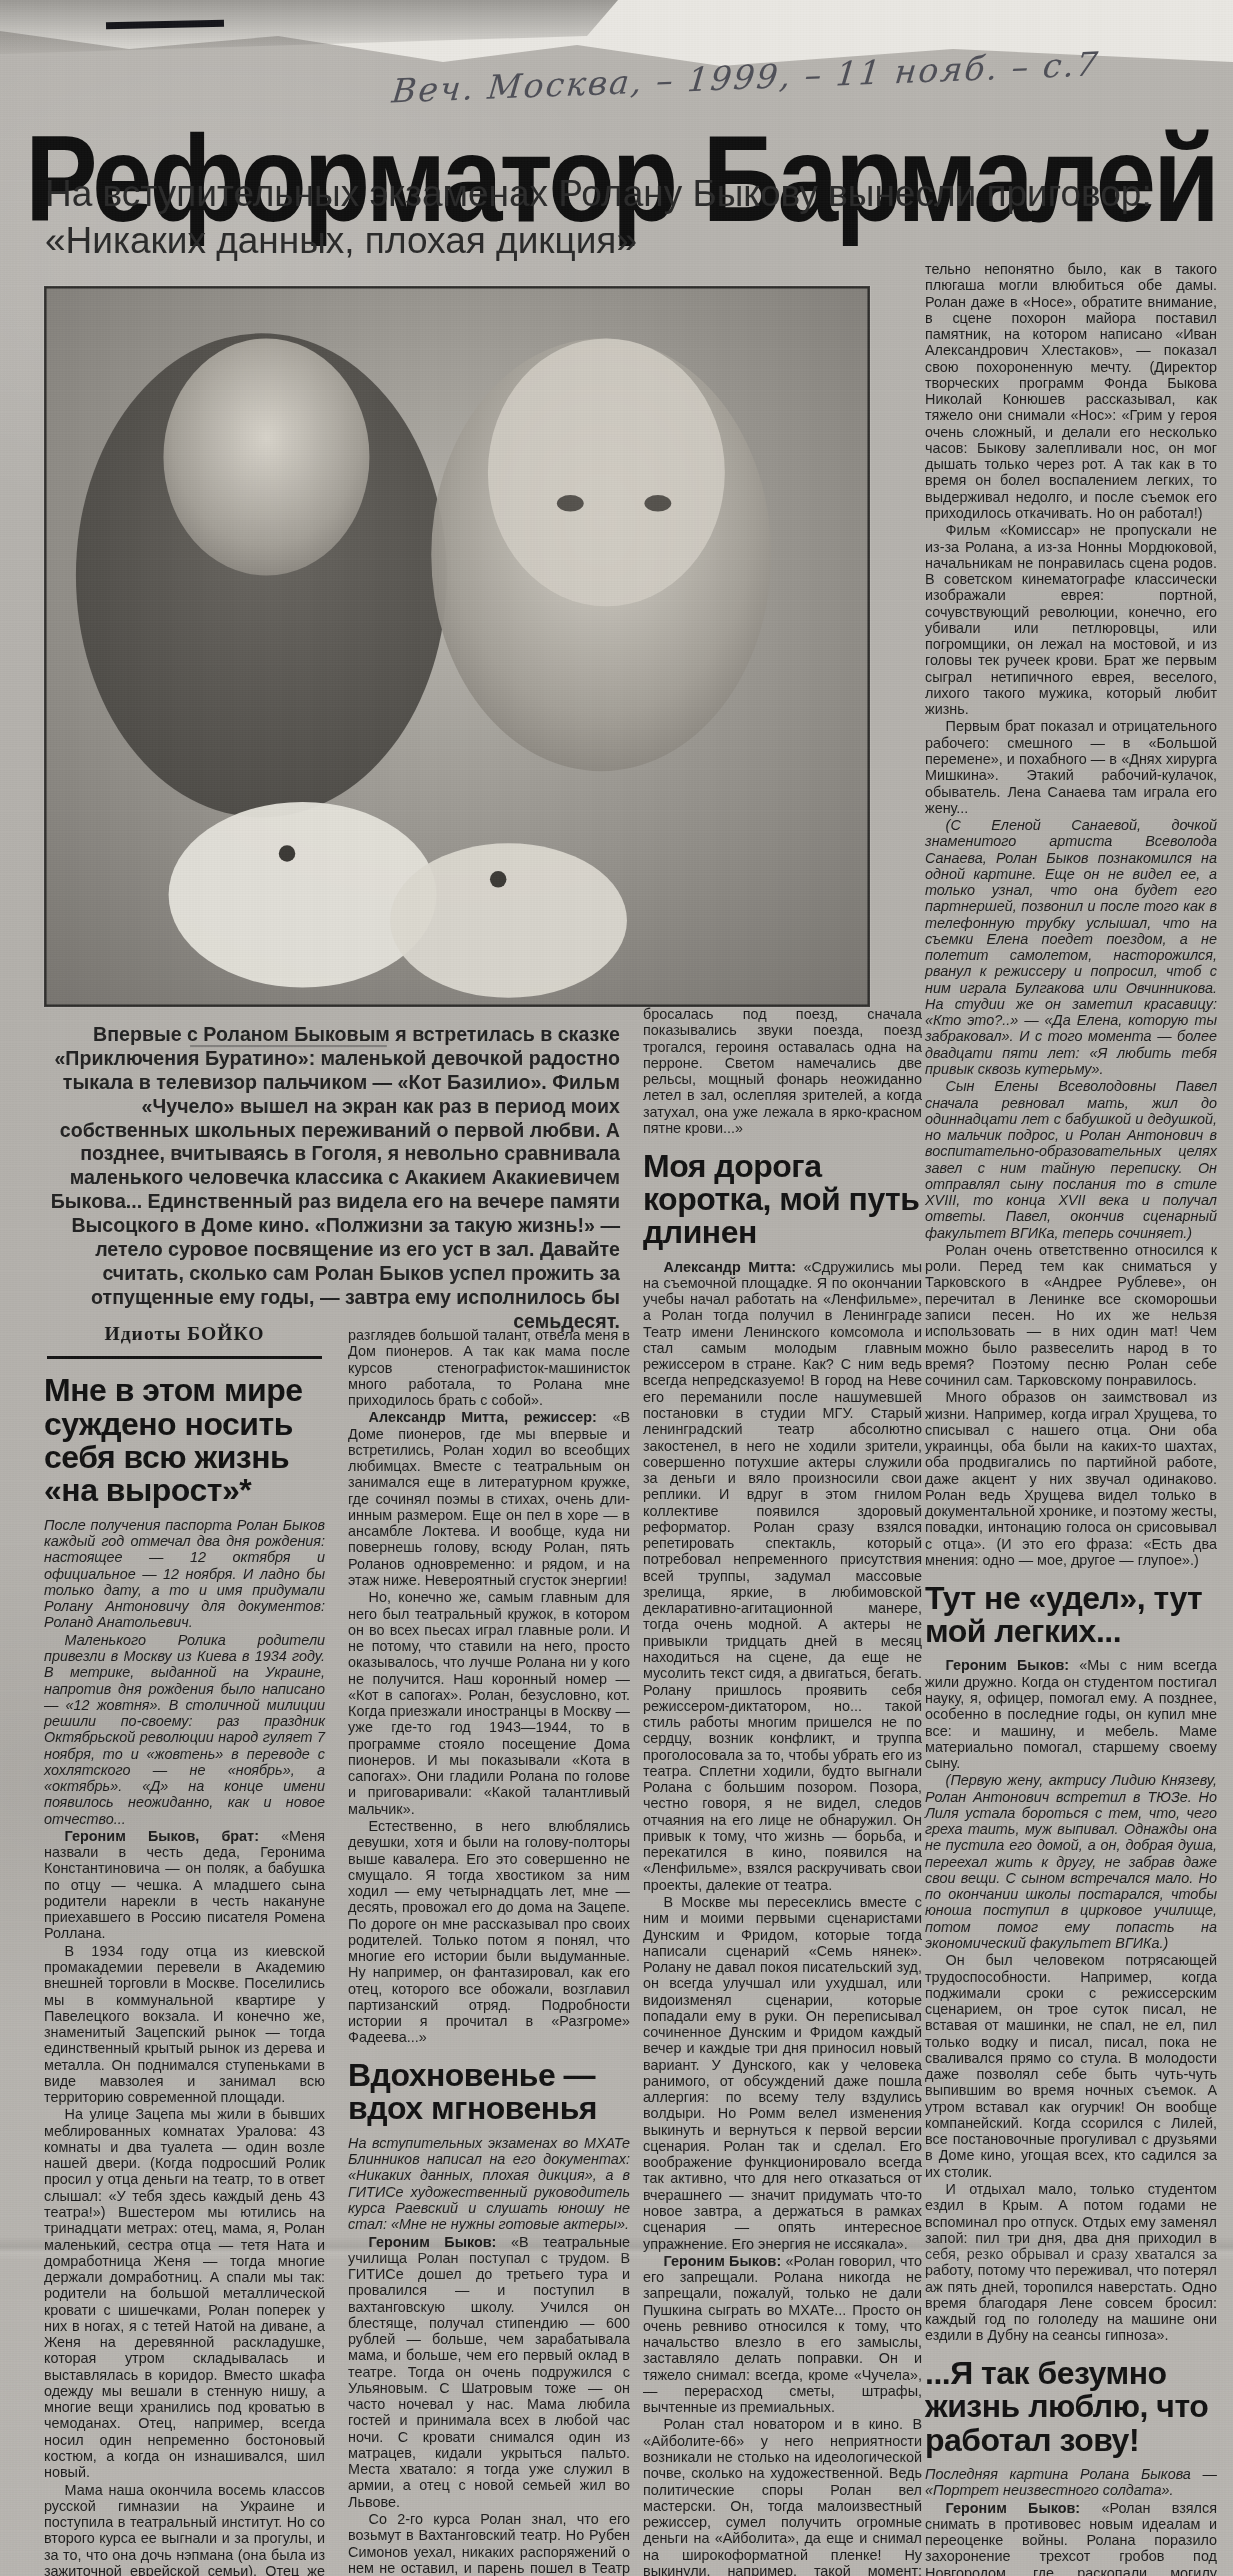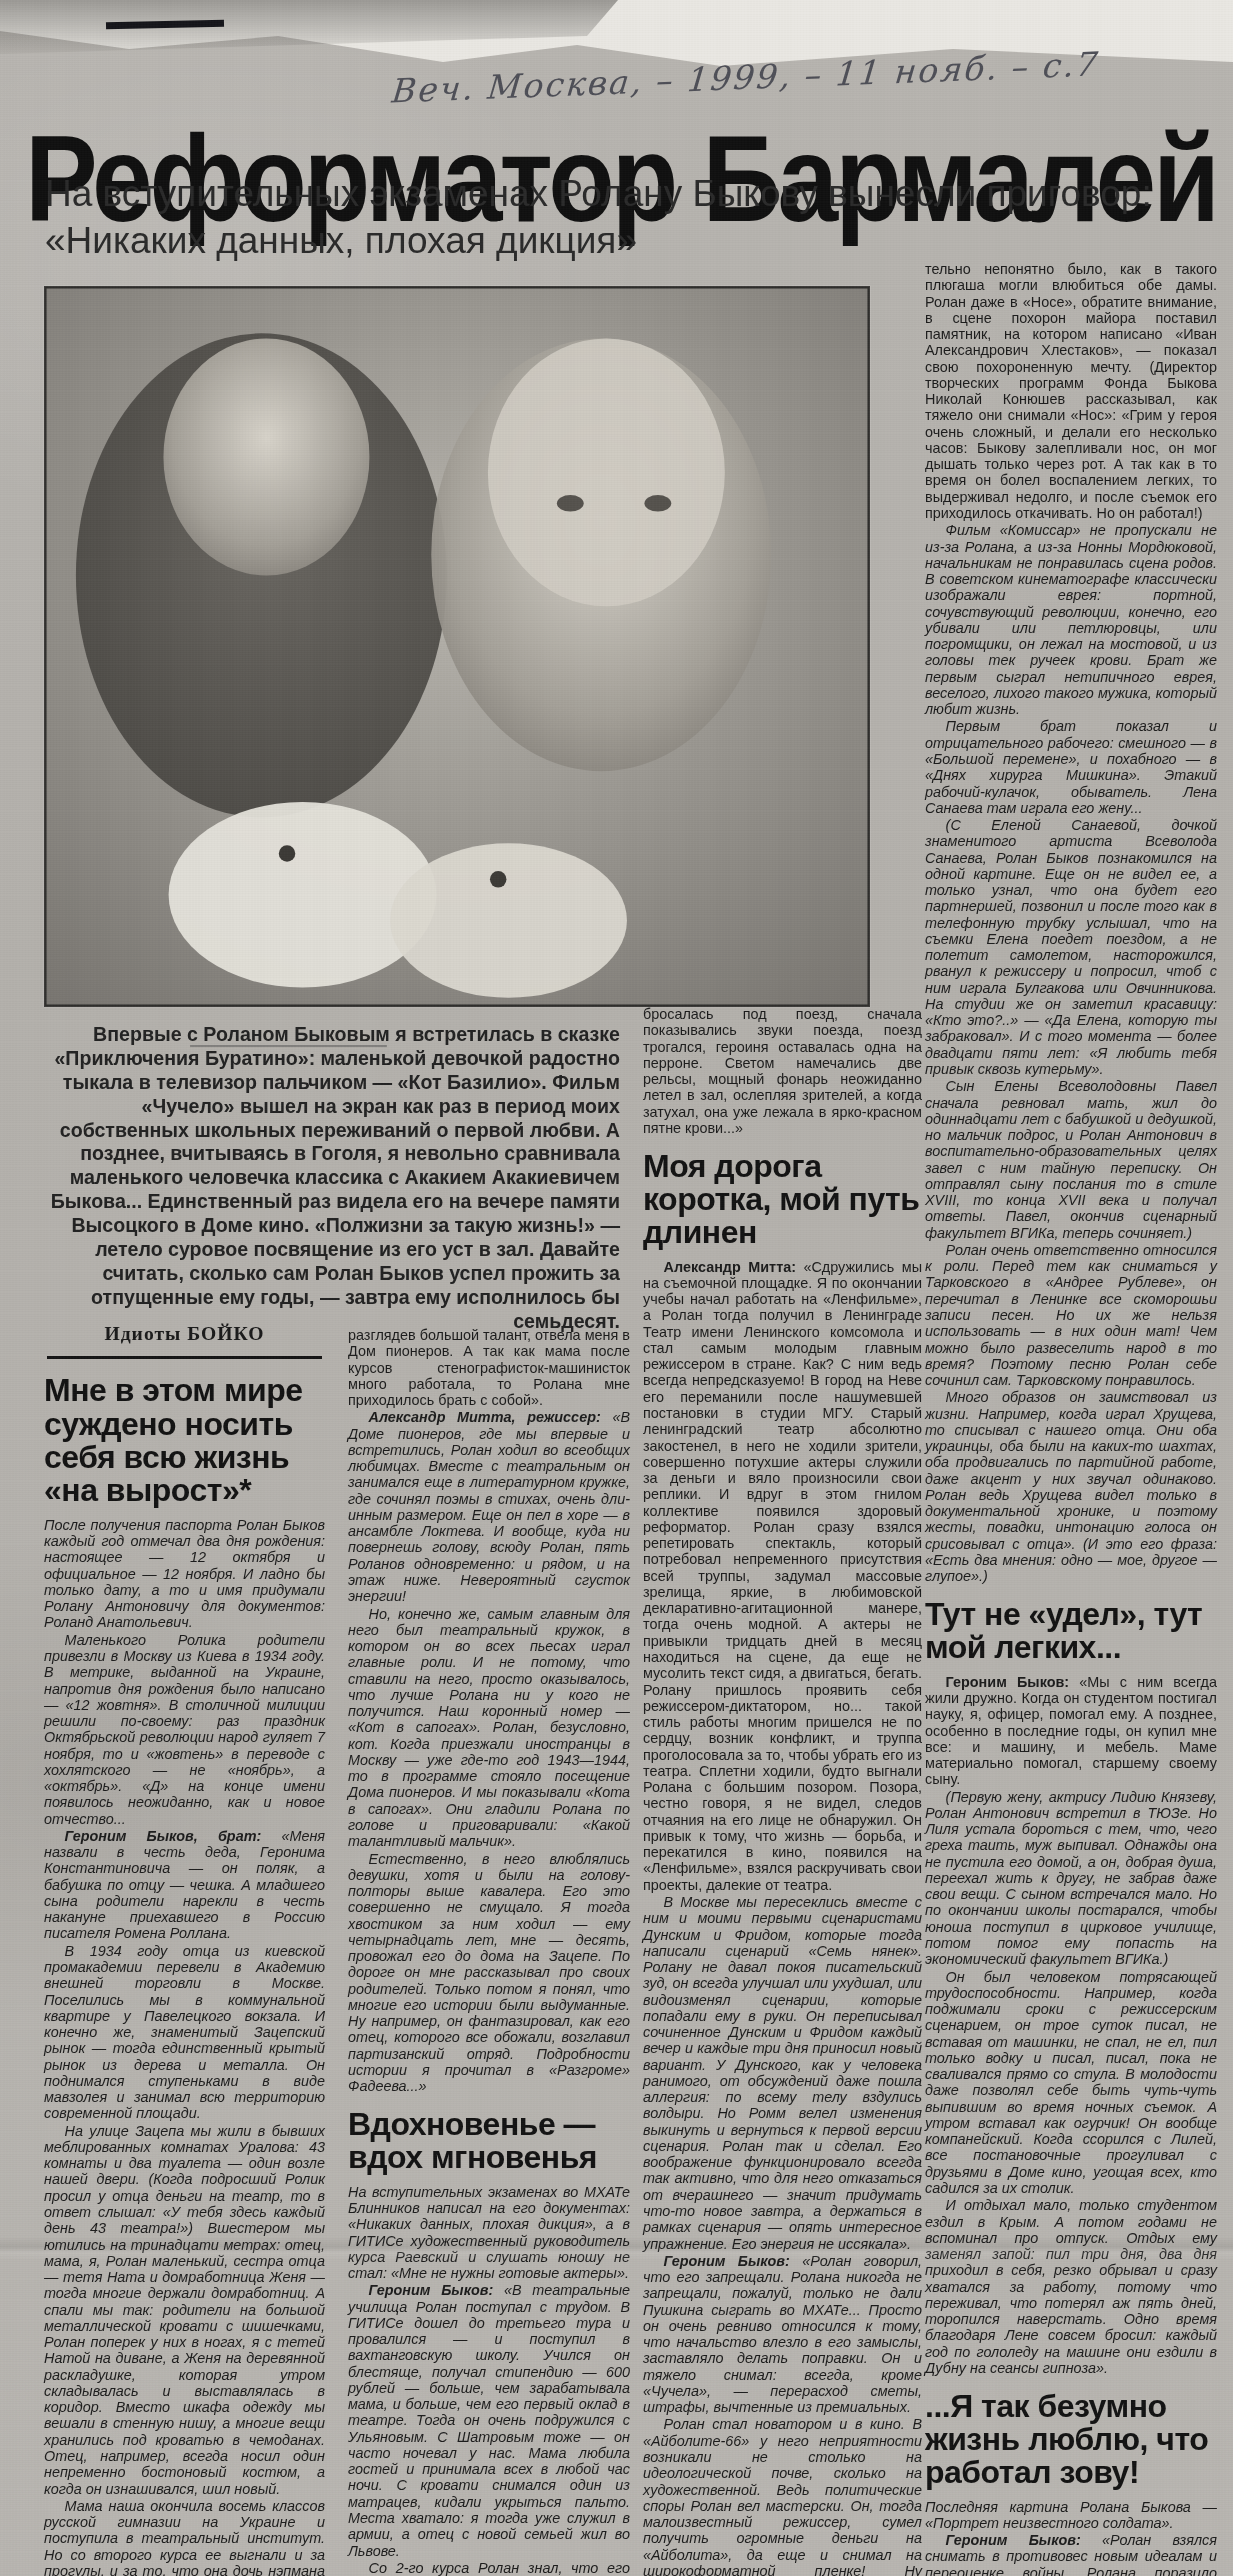--- a/index.html
+++ b/index.html
@@ -47,21 +47,21 @@
   .lead{
     position:absolute;left:44px;top:1023px;width:576px;
     font-size:19.6px;line-height:1.22;font-weight:700;color:#222;
     text-align:right;
   }
   .lead .ul{box-shadow:0 5.2px 0 -3.1px rgba(90,90,90,.55);}
   .col{position:absolute;text-align:justify;}
   .col p{margin:0;padding:0;font-size:14.4px;line-height:1.13;text-indent:20.6px;}
   .col p.noindent{text-indent:0;}
   .col p.italic{font-style:italic;}
-  .col p + p{margin-top:1px;font-style:italic;}
+  .col p + p{margin-top:1px;}
   .col strong{font-weight:700;}
   .section-head{
     font-weight:700;font-size:32px;line-height:1.04;letter-spacing:-0.5px;color:#131313;
     margin:13.4px 0 9.3px 0;transform-origin:left;text-align:left;text-indent:0;
   }
   .byline{
     font-family:"Liberation Serif", serif;font-weight:700;font-size:19.6px;
     text-align:center;letter-spacing:1px;color:#1a1a1a;margin-top:2.1px;
   }
   .byline-rule{height:2.6px;background:#151515;margin:11.3px 3.1px 15.5px 3.1px;}

